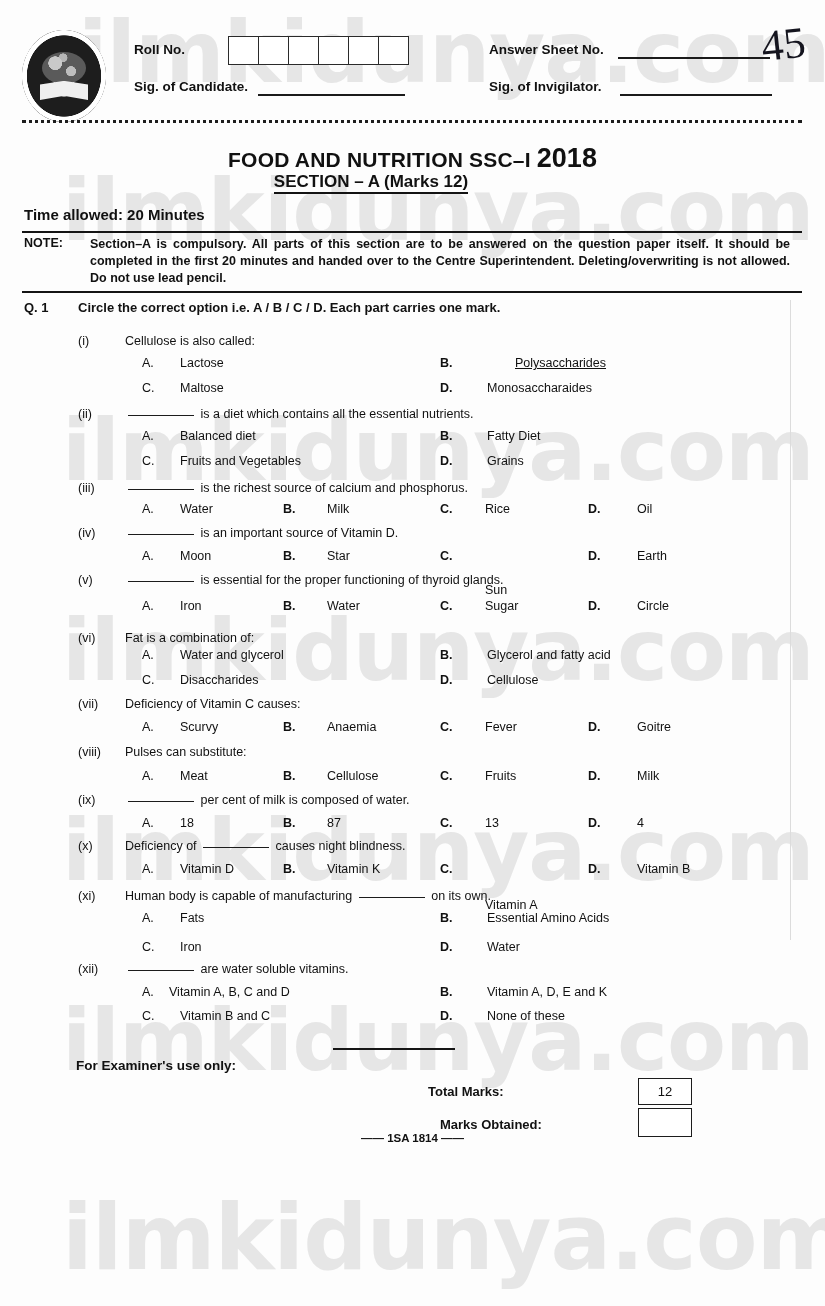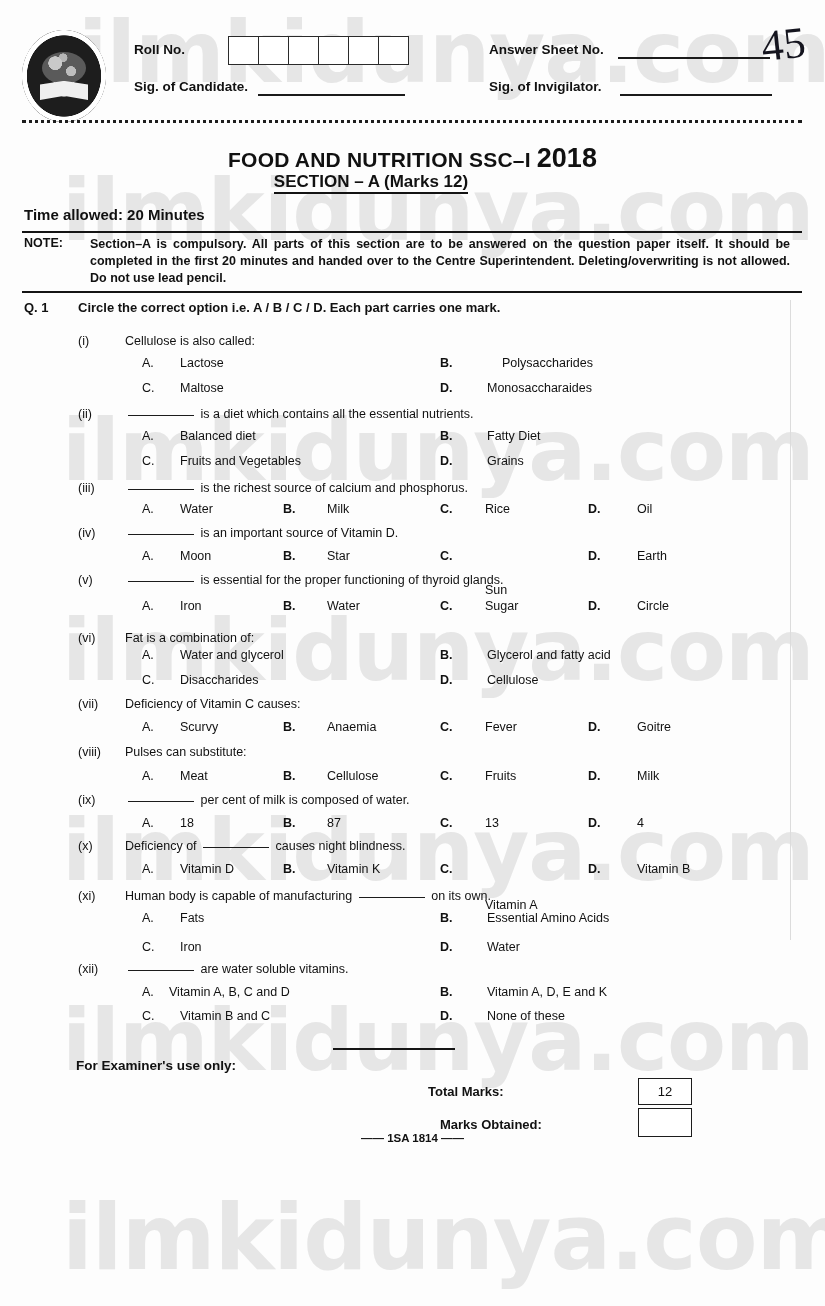--- a/index.html
+++ b/index.html
@@ -377,21 +377,21 @@
     <div class="q1-num">Q. 1</div>
     <div class="q1-text">Circle the correct option i.e. A / B / C / D. Each part carries one mark.</div>
 
     <div id="parts-root">
         <div class="qblock">
           <div class="q-roman" style="top: 334px;">(i)</div>
           <div class="q-stem" style="top: 334px;">Cellulose is also called:</div>
           <div class="opt-letter" style="left: 142px; top: 356px;">A.</div>
           <div class="opt-text" style="left: 180px; top: 356px;">Lactose</div>
           <div class="opt-letter b-bold" style="left: 440px; top: 356px;">B.</div>
-          <div class="opt-text" style="left: 502px; top: 356px;">Polysaccharides</div>
+          <div class="opt-text" style="left: 515px; top: 356px; text-decoration: underline;">Polysaccharides</div>
           <div class="opt-letter" style="left: 142px; top: 381px;">C.</div>
           <div class="opt-text" style="left: 180px; top: 381px;">Maltose</div>
           <div class="opt-letter b-bold" style="left: 440px; top: 381px;">D.</div>
           <div class="opt-text" style="left: 487px; top: 381px;">Monosaccharaides</div>
         </div>
         <div class="qblock">
           <div class="q-roman" style="top: 407px;">(ii)</div>
           <div class="q-stem" style="top: 407px;"><span></span><span class="blank"></span><span> is a diet which contains all the essential nutrients.</span></div>
           <div class="opt-letter" style="left: 142px; top: 429px;">A.</div>
           <div class="opt-text" style="left: 180px; top: 429px;">Balanced diet</div>

